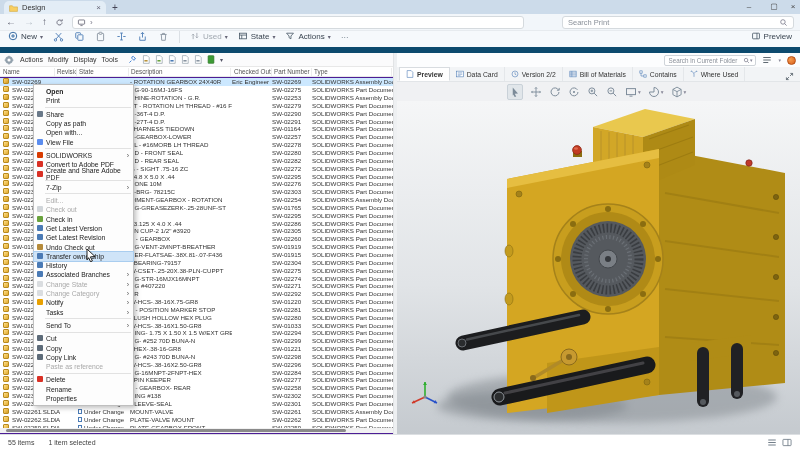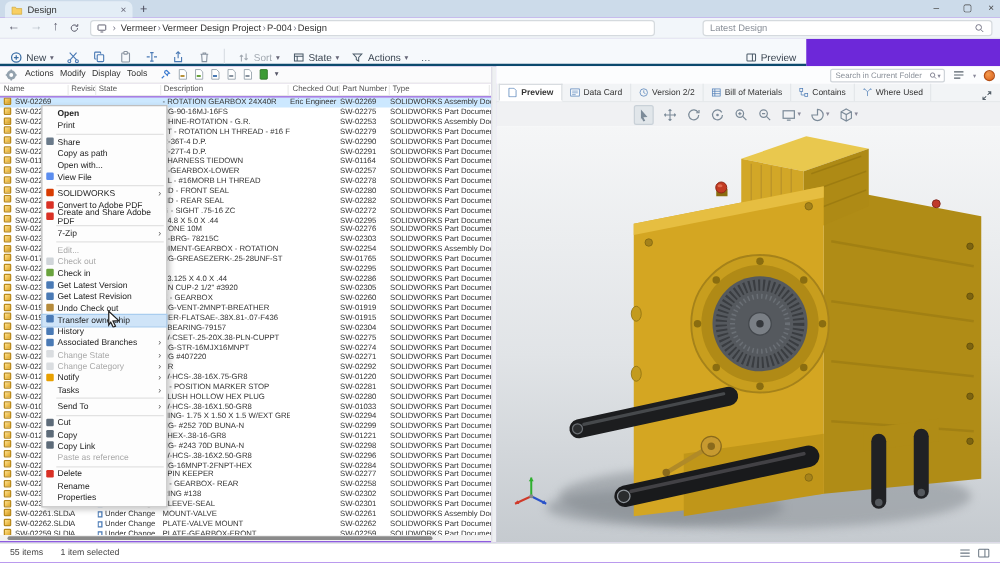--- a/index.html
+++ b/index.html
@@ -1,36 +1,36 @@
 <!DOCTYPE html>
 <html><head>
 <meta charset="utf-8">
 <style>
   *{box-sizing:border-box;margin:0;padding:0}
   html,body{width:800px;height:450px;overflow:hidden}
-  #app{position:relative;width:800px;height:450px;font-family:"Liberation Sans",sans-serif;background:#6d28d9;color:#333;font-size:8px;-webkit-font-smoothing:antialiased;cursor:default}
+  #app{position:relative;width:800px;height:450px;font-family:"Liberation Sans",sans-serif;background:#4c1d95;color:#333;font-size:8px;-webkit-font-smoothing:antialiased;cursor:default}
   .abs{position:absolute}
   .ic{display:inline-block;vertical-align:middle;line-height:0}
   .ic svg{display:block}
   
   #tabbar{left:0;top:0;width:800px;height:14px;background:#ccdbea}
   #tab{left:4px;top:1px;width:102px;height:13px;background:#e3edf6;border-radius:5px 5px 0 0;display:flex;align-items:center;padding:0 5px;gap:4px;font-size:7.5px;color:#333}
   #tab .close{margin-left:auto;color:#667;font-size:8px}
   #newtab{left:112px;top:2px;color:#445;font-size:10px}
   .wbtn{top:0;height:13px;width:24px;text-align:center;line-height:13px;color:#444;font-size:8px}
   
   #addrrow{left:0;top:14px;width:800px;height:17px;background:#f2f6fa;border-bottom:1px solid #e7ebef;display:flex;align-items:center;padding:0 6px;gap:8px}
   .navg{color:#556;font-size:10px;line-height:1}
   .navg.dis{color:#b4bcc4}
   #addrbox{flex:0 0 auto;width:452px;height:13px;background:#fff;border:1px solid #d5dade;border-radius:3px;display:flex;align-items:center;padding:0 4px;gap:3px;font-size:7.5px;color:#333}
   .crumbsep{color:#778;font-size:8px;padding:0 1px}
   #searchbox{margin-left:auto;width:232px;height:13px;background:#fff;border:1px solid #d5dade;border-radius:3px;display:flex;align-items:center;padding:0 5px;font-size:7.5px;color:#8a9099}
   #searchbox .ic{margin-left:auto}
   
-  #cmdbar{left:0;top:31px;width:645px;height:22px;background:#f6f9fc;border-bottom:2px solid #0c4a6e;display:flex;align-items:flex-end;padding:0 8px;gap:10px;font-size:8px;color:#394450}
+  #cmdbar{left:0;top:31px;width:800px;height:22px;background:#f6f9fc;border-bottom:6px solid #0c4a6e;display:flex;align-items:flex-start;padding:0 8px;gap:10px;font-size:8px;color:#394450}
   .tbtn{display:flex;align-items:center;gap:3px}
   .tbtn .caret{font-size:6px;color:#667}
   .tdiv{width:1px;height:12px;background:#dbe0e5}
   .gray{color:#a1a8b0}
   #previewtoggle{margin-left:auto;display:flex;align-items:center;gap:3px}
   
   #pdmbar{left:0;top:53px;width:393px;height:14px;background:#fbfbfc;border-bottom:1px solid #e8e8e8;display:flex;align-items:center;padding:0 4px;gap:6px;font-size:7px;color:#333}
   #pdmbar .menus{display:flex;gap:5px}
   #pdmbar .icons{display:flex;gap:5px;align-items:center;margin-left:4px}
   
@@ -113,24 +113,23 @@
         </svg>
       </span>
     <div id="addrbox">
       <span class="ic">
           <svg width="9" height="9" viewBox="0 0 16 16" fill="none" stroke="#556" stroke-width="1.3">
             <rect x="2.5" y="3.5" width="11" height="7.5" rx="1"></rect>
             <path d="M6 13.5h4"></path>
           </svg>
         </span>
       <span class="crumbsep">›</span>
-      <span id="crumbs"><span>Vermeer</span><span class="crumbsep">›</span><span>Vermeer Design Project</span><span class="crumbsep">›</span><span>P-004</span><span class="crumbsep">›</span><span>Design</span></span>
     </div>
     <div id="searchbox">
-      <span>Latest Design</span>
+      <span>Search Print</span>
       <span class="ic">
           <svg width="9" height="9" viewBox="0 0 16 16" fill="none" stroke="#778" stroke-width="1.4">
             <circle cx="7" cy="7" r="4"></circle>
             <path d="M10 10l3.5 3.5"></path>
           </svg>
         </span>
     </div>
   </div>
 
   <div class="abs" id="cmdbar">
@@ -178,21 +177,21 @@
           <path d="M3.5 5h9M6.5 5V3.5h3V5M4.8 5l.6 8.5h5.2l.6-8.5"></path>
         </svg>
       </span>
     <span class="tdiv"></span>
     <span class="tbtn gray">
       <span class="ic">
           <svg width="10" height="10" viewBox="0 0 16 16" fill="none" stroke="#a1a8b0" stroke-width="1.4">
             <path d="M5 13V5M3 7l2-2 2 2M11 3v8M9 9l2 2 2-2"></path>
           </svg>
         </span>
-      <span>Sort</span>
+      <span>Used</span>
         <span class="caret">▾</span>
     </span>
     <span class="tbtn">
       <span class="ic">
           <svg width="10" height="10" viewBox="0 0 16 16" fill="none" stroke="#4a5a68" stroke-width="1.3">
             <rect x="2.5" y="3.5" width="11" height="9"></rect>
             <path d="M2.5 6.5h11M6 6.5v6"></path>
           </svg>
         </span>
       <span>State</span>

